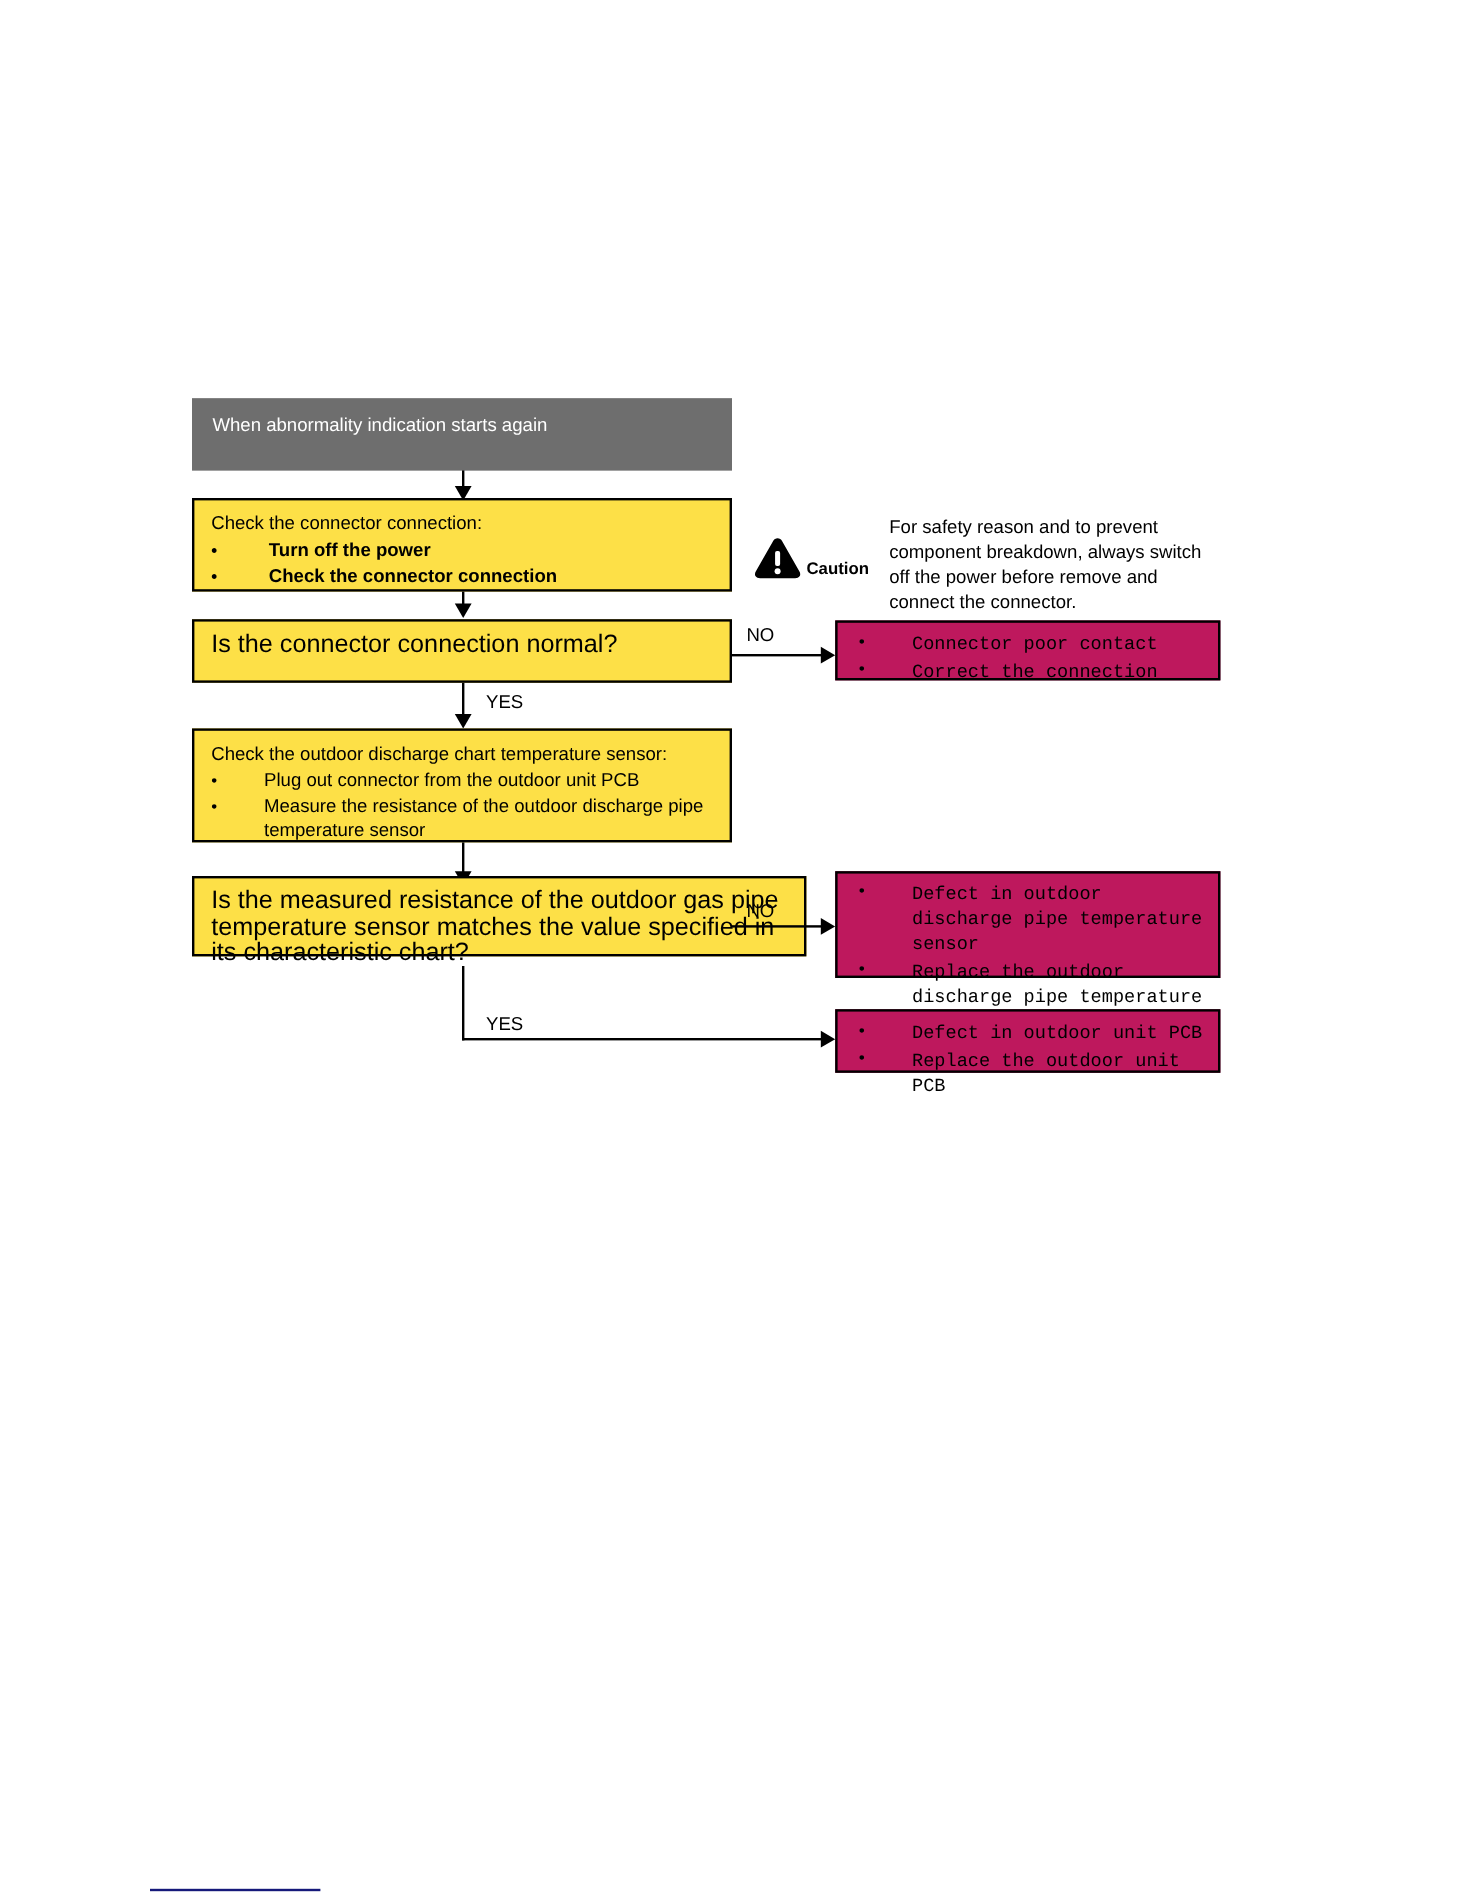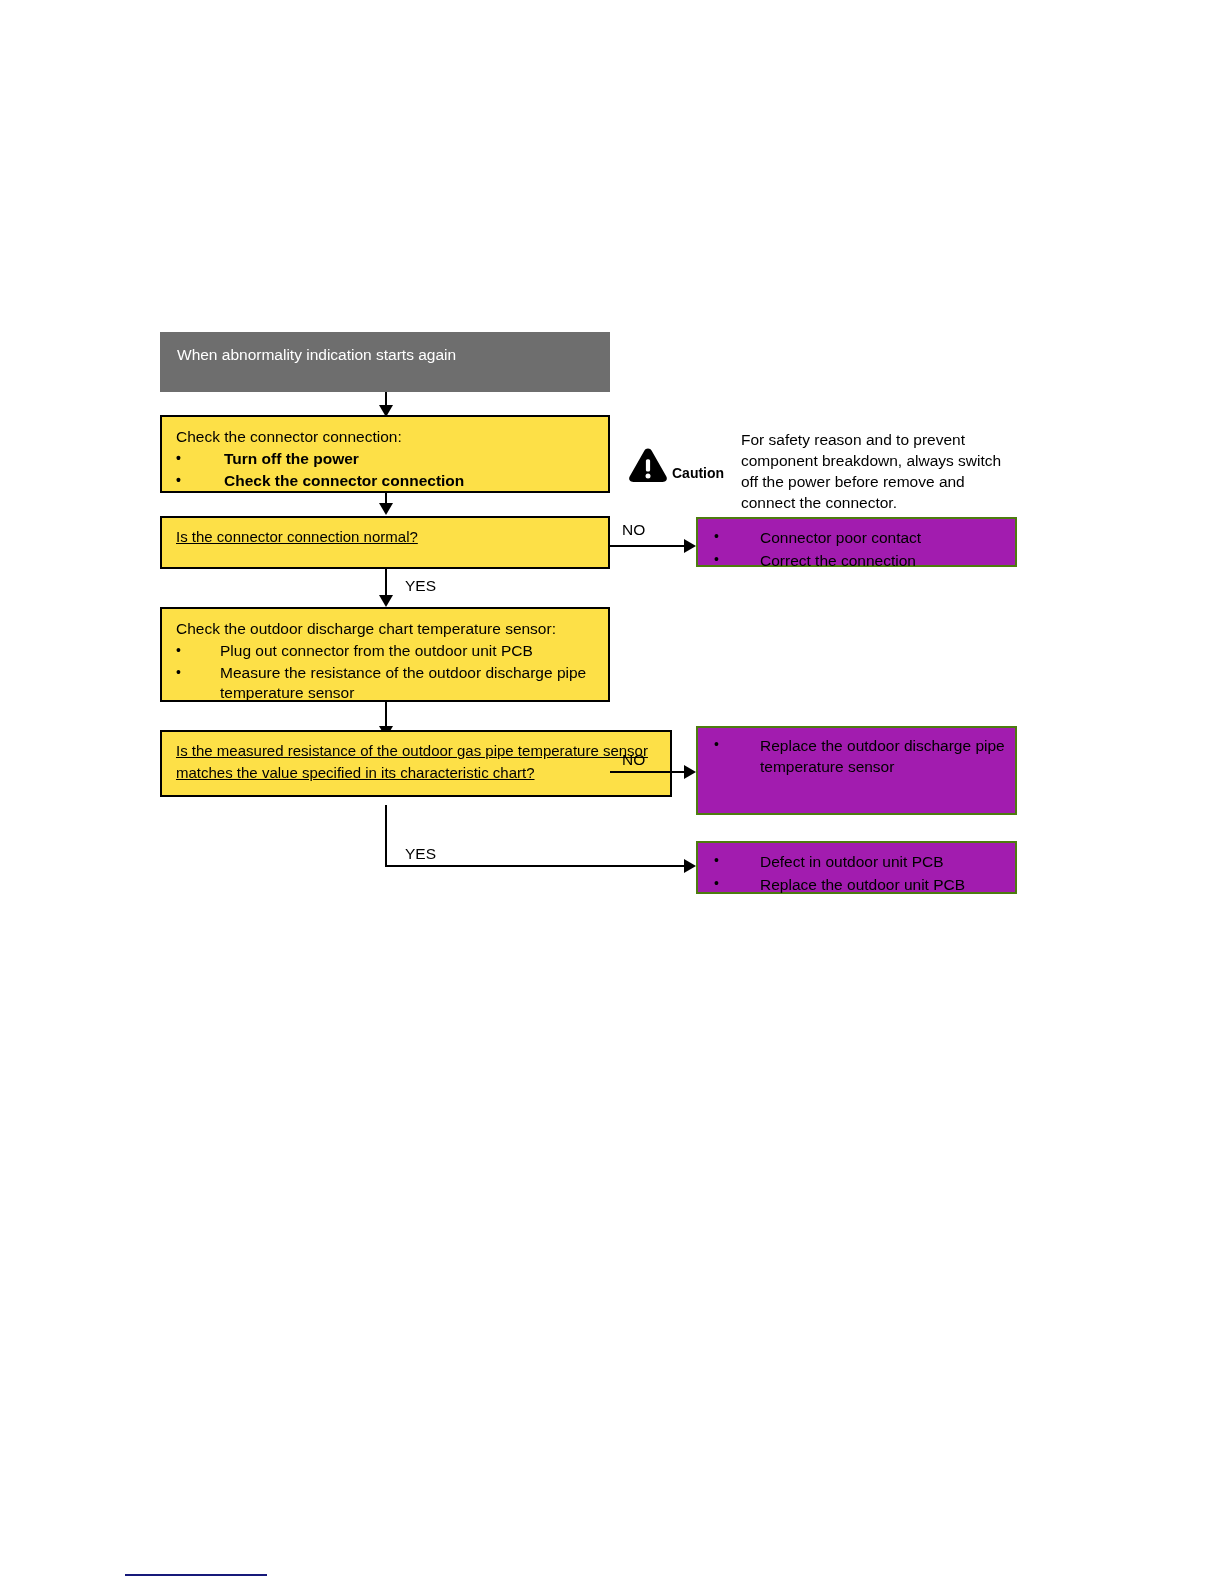--- a/index.html
+++ b/index.html
@@ -34,22 +34,23 @@
   .box-header {
     position: absolute;
     box-sizing: border-box;
     background: #6e6e6e;
     border: 1px solid #6e6e6e;
     color: #ffffff;
   }
   .box-result {
     position: absolute;
     box-sizing: border-box;
-    background: #a21caf;
-    border: 2px solid #4d7c0f;
+    background: #be185d;
+    border: 2px solid #000000;
+    font-family: Liberation Mono, monospace;
   }
 
   .box-title {
     position: absolute;
     font-size: 15.5px;
     line-height: 21px;
     white-space: nowrap;
   }
 
   
@@ -105,23 +106,22 @@
     top: -1px;
     font-size: 14px;
   }
 
   
   .qtext {
     position: absolute;
     left: 14px;
     top: 9px;
     right: 8px;
-    font-size: 15px;
+    font-size: 21px;
     line-height: 21.5px;
-    text-decoration: underline;
   }
 
   
   .vline {
     position: absolute;
     width: 2px;
     background: #000000;
   }
   .hline {
     position: absolute;
@@ -250,20 +250,21 @@
   <div class="box" style="left:160px; top:730px; width:512px; height:67px;">
     <div class="qtext" style="top:8px; right:14px;">Is the measured resistance of the outdoor gas pipe temperature sensor matches the value specified in its characteristic chart?</div>
   </div>
 
   <div class="hline" style="left:610px; top:771px; width:78px;"></div>
   <div class="arrow-right" style="left:684px; top:765px;"></div>
   <div class="edge-label" style="left:622px; top:751px;">NO</div>
 
   <div class="box-result" style="left:696px; top:726px; width:321px; height:89px;">
     <ul class="rbullets" style="top:7px;">
+      <li>Defect in outdoor discharge pipe temperature sensor</li>
       <li>Replace the outdoor discharge pipe temperature sensor</li>
     </ul>
   </div>
 
   <div class="vline" style="left:385px; top:805px; height:62px;"></div>
   <div class="hline" style="left:385px; top:865px; width:303px;"></div>
   <div class="arrow-right" style="left:684px; top:859px;"></div>
   <div class="edge-label" style="left:405px; top:845px;">YES</div>
 
   <div class="box-result" style="left:696px; top:841px; width:321px; height:53px;">

